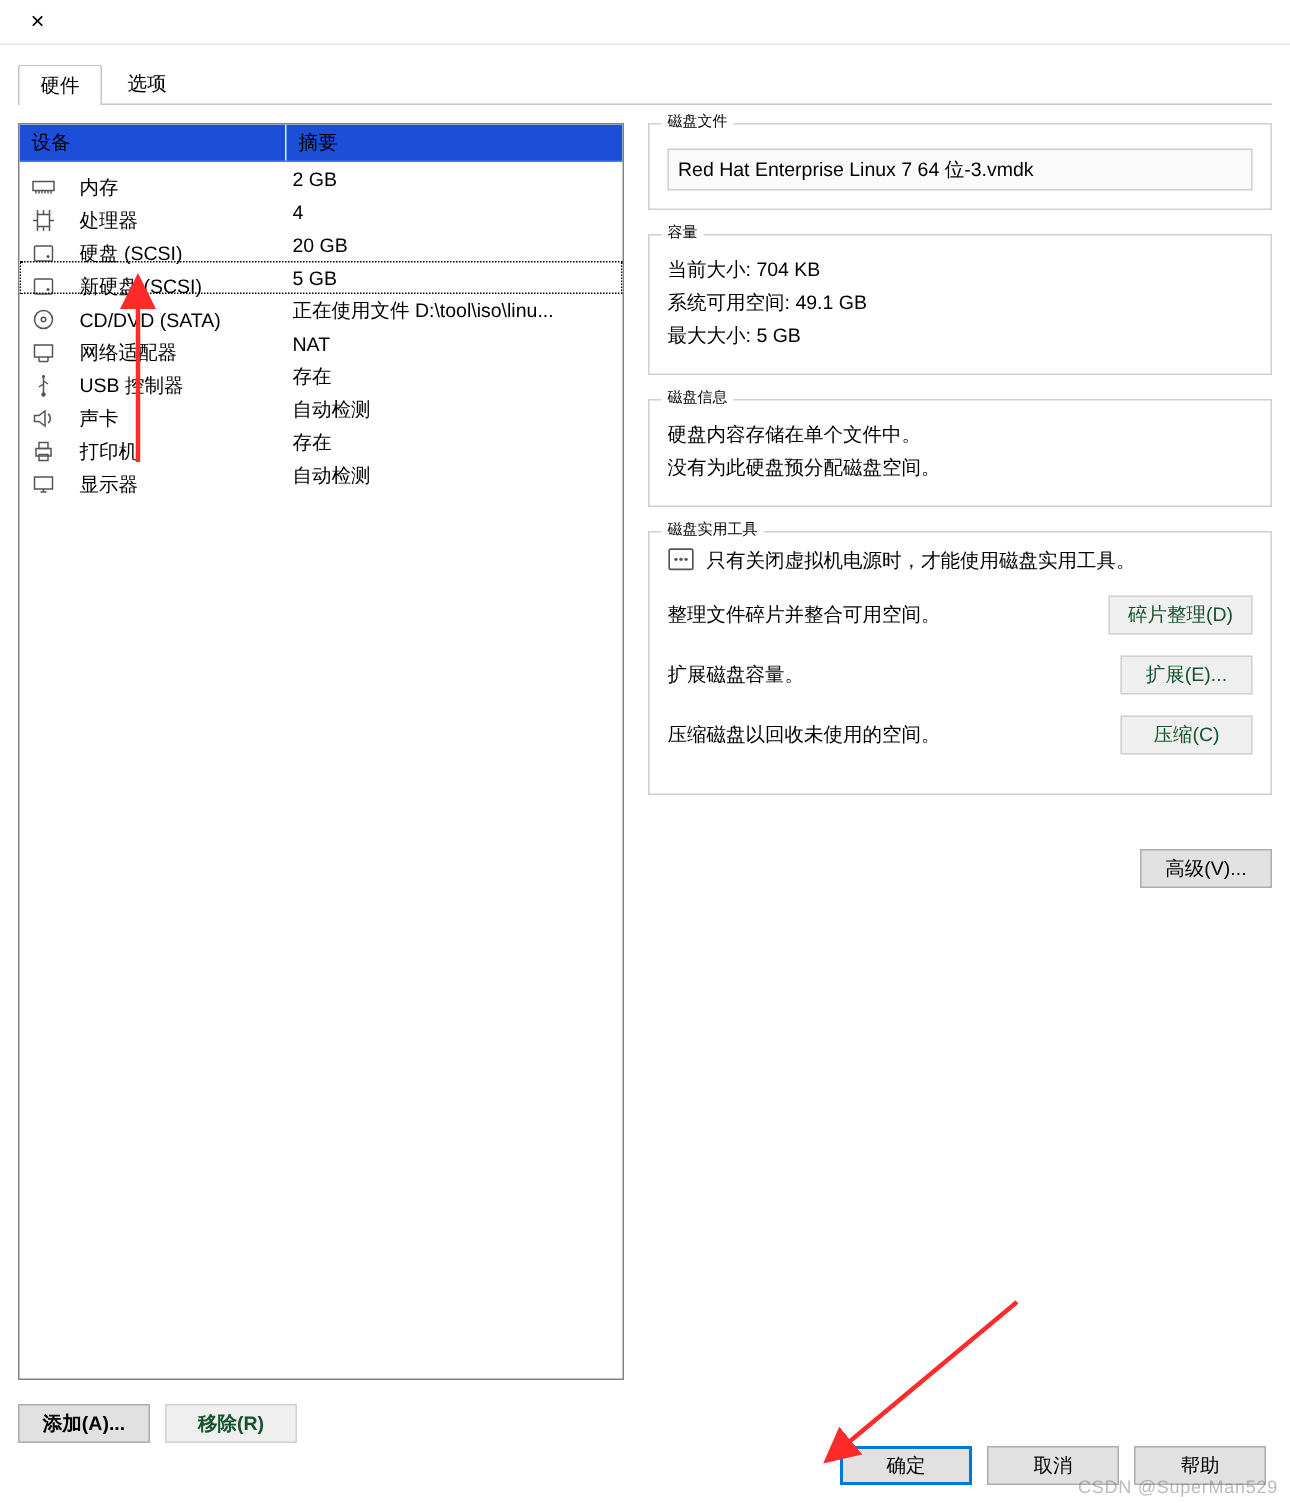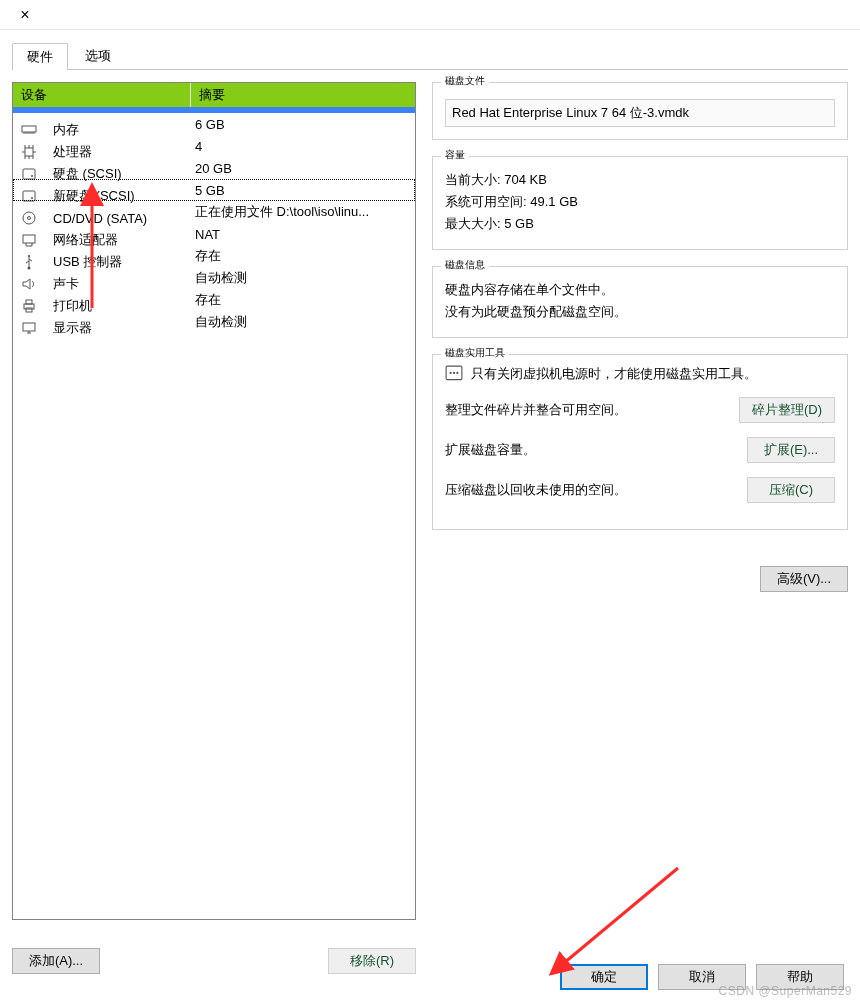--- a/index.html
+++ b/index.html
@@ -17,31 +17,31 @@
   
   .tabs{display:flex;padding:12px 12px 0 12px;gap:2px;align-items:flex-end;}
   .tab{padding:4px 14px;border:1px solid transparent;border-bottom:none;border-radius:2px 2px 0 0;}
   .tab.active{border-color:#c5c5c5;background:#fff;position:relative;top:1px;}
   .tabstrip-border{border-bottom:1px solid #c5c5c5;margin:0 12px;}
   
   .main{display:flex;padding:12px;gap:16px;}
   
   .left{width:404px;display:flex;flex-direction:column;}
   .device-list{flex:0 0 auto;border:1px solid #828282;height:838px;overflow:hidden;background:#fff;position:relative;}
-  .dl-head{display:flex;background:#84cc16;border-bottom:6px solid #3b82f6;}
+  .dl-head{display:flex;background:#1d4ed8;border-bottom:1px solid #3b82f6;}
   .dl-head > div{padding:3px 8px;font-size:13px;}
   .dl-head .c1{width:178px;border-right:1px solid #e5e5e5;}
   .dl-head .c2{flex:1;}
   .row{display:flex;align-items:center;height:22px;cursor:default;}
   .row.selected{outline:1px dotted #000;outline-offset:-1px;background:#fff;}
   .row .c1{width:178px;display:flex;align-items:center;padding-left:8px;gap:16px;white-space:nowrap;margin-top:12px;}
   .row .c2{flex:1;padding-left:4px;white-space:nowrap;overflow:hidden;text-overflow:ellipsis;}
   .ico{width:16px;height:16px;display:inline-flex;align-items:center;justify-content:center;color:#444;flex-shrink:0;}
   .ico svg{width:16px;height:16px;}
-  .left-buttons{display:flex;gap:10px;justify-content:space-between;margin-top:28px;}
+  .left-buttons{display:flex;gap:10px;justify-content:flex-start;margin-top:16px;font-weight:bold;}
   
   .right{flex:1;display:flex;flex-direction:column;gap:16px;}
   .group{border:1px solid #d0d0d0;padding:10px 12px 12px 12px;position:relative;}
   .group-title{position:absolute;top:-9px;left:8px;background:#fff;padding:0 4px;font-size:10px;}
   .disk-file{border:1px solid #cfcfcf;background:#fafafa;padding:4px 6px;margin-top:6px;}
   .cap-row{margin:4px 0;}
   .util-row{display:flex;align-items:center;justify-content:space-between;margin:14px 0;gap:12px;}
   .util-row .txt{flex:1;}
   .tip-row{display:flex;align-items:flex-start;gap:8px;margin-bottom:10px;}
   .tip-icon{width:18px;height:18px;flex-shrink:0;display:inline-flex;align-items:center;justify-content:center;}
@@ -86,21 +86,21 @@
           <div class="row">
             <div class="c1">
               <span class="ico">
                 <svg viewBox="0 0 16 16">
                   <rect x="1" y="4" width="14" height="6" fill="none" stroke="#555"></rect>
                   <path d="M3 10v2M5 10v2M7 10v2M9 10v2M11 10v2M13 10v2" stroke="#555"></path>
                 </svg>
               </span>
               <span>内存</span>
             </div>
-            <div class="c2">6 GB</div>
+            <div class="c2">2 GB</div>
           </div>
           <div class="row">
             <div class="c1">
               <span class="ico">
                 <svg viewBox="0 0 16 16">
                   <rect x="4" y="4" width="8" height="8" fill="none" stroke="#555"></rect>
                   <path d="M8 1v3M8 12v3M1 8h3M12 8h3M4 1v3M12 1v3M4 12v3M12 12v3" stroke="#555"></path>
                 </svg>
               </span>
               <span>处理器</span>

